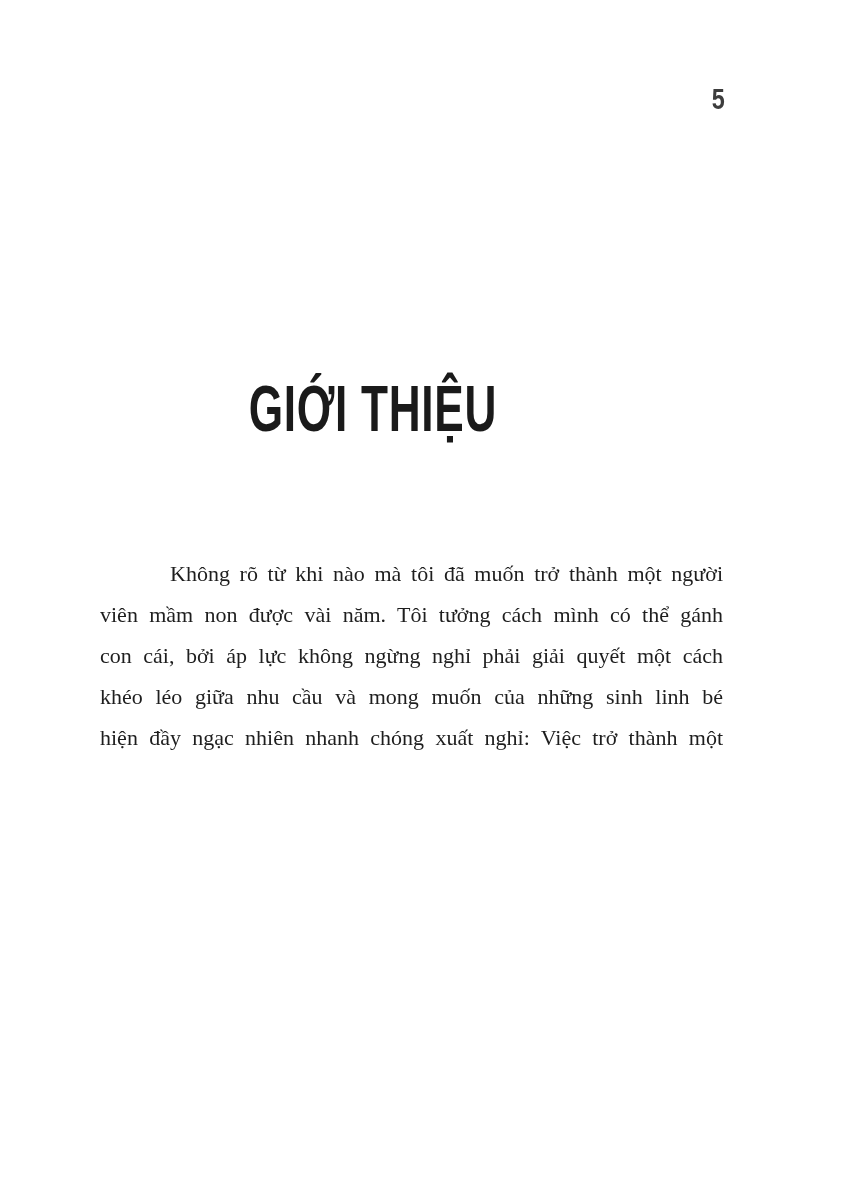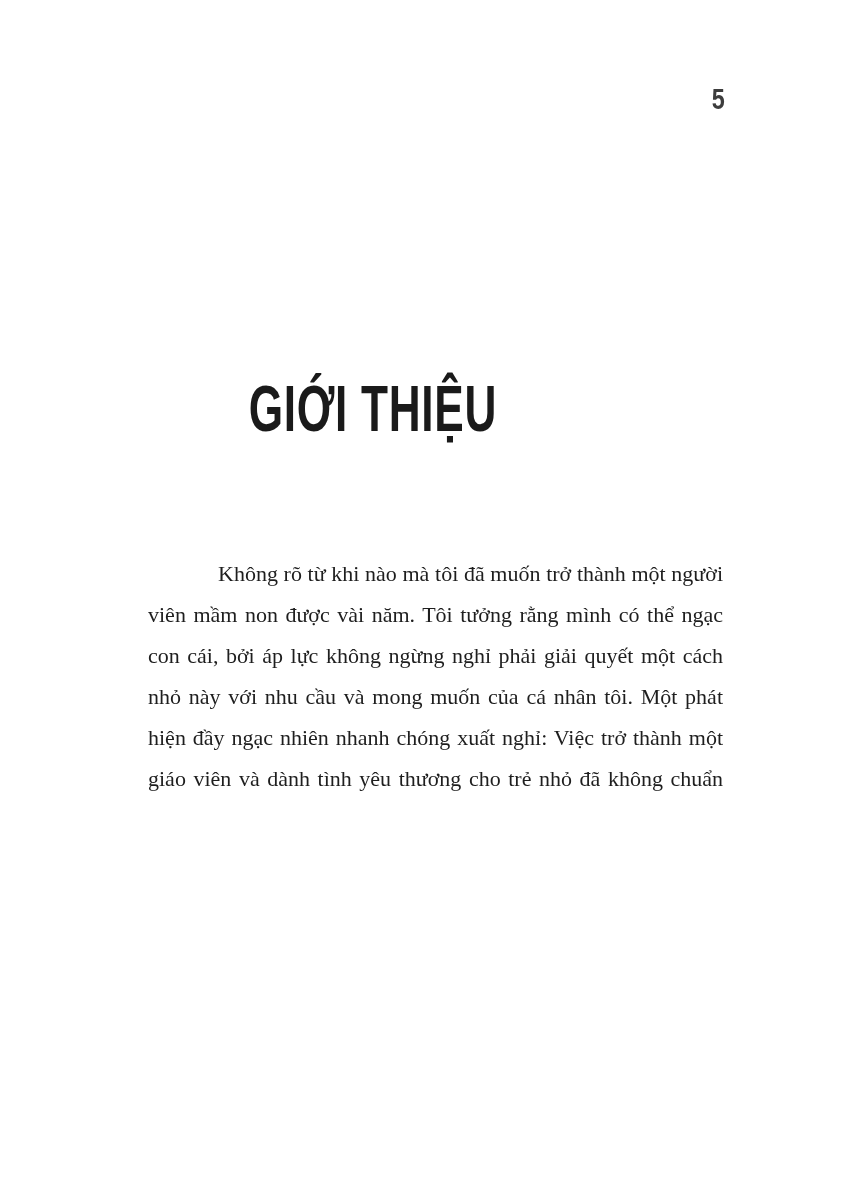--- a/index.html
+++ b/index.html
@@ -59,21 +59,20 @@
     top: 553px;
     left: 100px;
     width: 623px;
     font-size: 22px;
     line-height: 41px;
     color: #1e1e1e;
   }
   .body-line {
     text-align: justify;
     text-align-last: justify;
-    margin-left: 48px;
   }
   .body-line.first {
     text-indent: 70px;
   }
   .body-line.last {
     text-align-last: left;
   }
 </style>
 </head>
 <body>
@@ -85,20 +84,19 @@
   </div>
 
   <div class="title-wrap">
     <h1 class="title">
       <span class="squeeze">GIỚI THIỆU</span>
     </h1>
   </div>
 
   <div class="body-text">
     <div class="body-line first">Không rõ từ khi nào mà tôi đã muốn trở thành một người</div>
-    <div class="body-line">viên mầm non được vài năm. Tôi tưởng rằng mình có thể ngạc</div>
+    <div class="body-line">viên mầm non được vài năm. Tôi tưởng cách mình có thể gánh</div>
     <div class="body-line">con cái, bởi áp lực không ngừng nghỉ phải giải quyết một cách</div>
-    <div class="body-line">nhỏ này với nhu cầu và mong muốn của cá nhân tôi. Một phát</div>
+    <div class="body-line">khéo léo giữa nhu cầu và mong muốn của những sinh linh bé</div>
     <div class="body-line">hiện đầy ngạc nhiên nhanh chóng xuất nghỉ: Việc trở thành một</div>
-    <div class="body-line">giáo viên và dành tình yêu thương cho trẻ nhỏ đã không chuẩn</div>
   </div>
 
 </div>
 
 </body></html>

